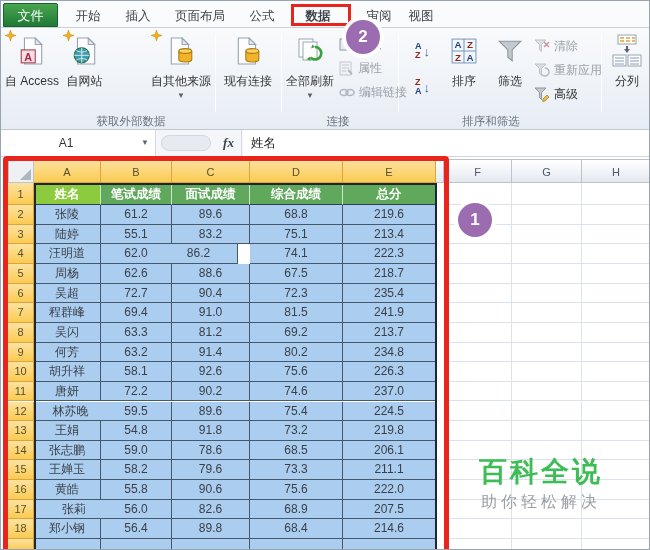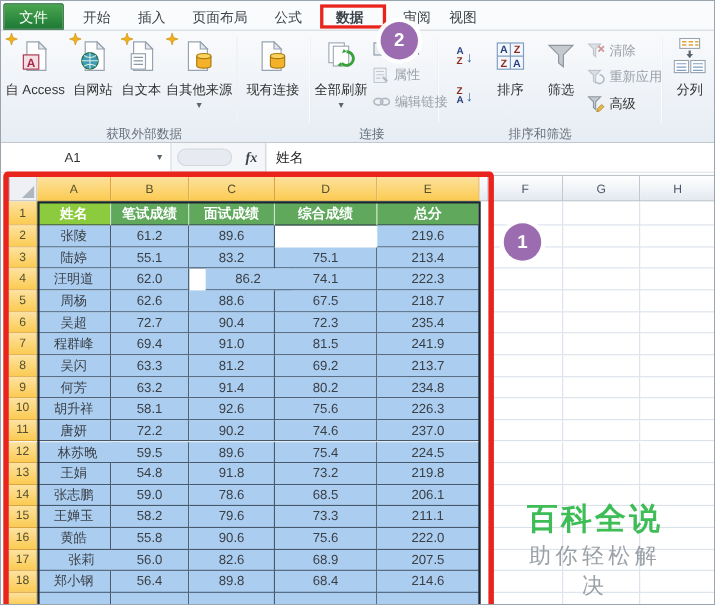--- a/index.html
+++ b/index.html
@@ -54,21 +54,21 @@
   .tbl-border { position:absolute; border:2px solid #1c2733; pointer-events:none; z-index:3; }
 
   
   .redrect { position:absolute; left:2px; top:155px; width:446px; height:410px; border:5px solid #e8241c; border-radius:4px; z-index:6; pointer-events:none; }
   .badge { position:absolute; width:34px; height:34px; border-radius:50%; background:#9c6cb0; color:#fff; font-weight:bold; font-size:17px;
            line-height:34px; text-align:center; box-shadow:0 0 0 4px rgba(255,255,255,.95), 0 1px 3px rgba(0,0,0,.25); z-index:8; }
   .badge1 { left:457px; top:202px; }
   .badge2 { left:345px; top:19px; }
   .wm { position:absolute; z-index:5; text-align:center; pointer-events:none; }
   .wm-title { font-size:28px; font-weight:bold; color:#3ebd57; letter-spacing:3px; line-height:30px; }
-  .wm-sub { font-size:20px; color:#9aa0a6; letter-spacing:4px; margin-top:5px; }
+  .wm-sub { font-size:16px; color:#9aa0a6; letter-spacing:4px; margin-top:5px; }
 </style>
 </head>
 <body>
 
 <div class="app">
 
   <div class="tabbar">
     <div class="tab-file">文件</div>
     <div class="tab" style="left:64px;width:46px;">开始</div>
     <div class="tab" style="left:114px;width:46px;">插入</div>
@@ -106,34 +106,20 @@
             <path d="M4 1h10l6 6v18H4z" fill="#fdfdfd" stroke="#97a3b0"></path>
             <path d="M14 1l6 6h-6z" fill="#e3e9ef" stroke="#97a3b0"></path>
             <circle cx="8" cy="17" r="7" fill="#3f9ab8" stroke="#1f6a46"></circle>
             <path d="M1 17h14M8 10v14M3 12.5c3 2 7 2 10 0M3 21.5c3-2 7-2 10 0" fill="none" stroke="#d8efdb" stroke-width=".9"></path>
           </svg>
         <span class="sparkle"><svg width="11" height="11" viewBox="0 0 10 10">
               <path d="M5 0L6.2 3.8L10 5L6.2 6.2L5 10L3.8 6.2L0 5L3.8 3.8z" fill="#f2b11c" stroke="#c78d0a" stroke-width=".5"></path>
             </svg></span>
       </div>
       <div class="rlb">自网站</div>
-    </div>
-    <div class="rbtn-big" style="left:107px;width:41px;">
-      <div class="ric">
-        <svg width="24" height="28" viewBox="0 0 22 26">
-            <path d="M4 1h10l6 6v18H4z" fill="#fdfdfd" stroke="#97a3b0"></path>
-            <path d="M14 1l6 6h-6z" fill="#e3e9ef" stroke="#97a3b0"></path>
-            <rect x="2" y="11" width="12" height="13" fill="#fff" stroke="#97a3b0"></rect>
-            <path d="M4 14h8M4 17h8M4 20h8" stroke="#8a96a2" stroke-width="1"></path>
-          </svg>
-        <span class="sparkle"><svg width="11" height="11" viewBox="0 0 10 10">
-              <path d="M5 0L6.2 3.8L10 5L6.2 6.2L5 10L3.8 6.2L0 5L3.8 3.8z" fill="#f2b11c" stroke="#c78d0a" stroke-width=".5"></path>
-            </svg></span>
-      </div>
-      <div class="rlb">自文本</div>
     </div>
     <div class="rbtn-big" style="left:148px;width:64px;">
       <div class="ric">
         <svg width="24" height="28" viewBox="0 0 22 26">
             <path d="M2 1h10l6 6v18H2z" fill="#fdfdfd" stroke="#97a3b0"></path>
             <path d="M12 1l6 6h-6z" fill="#e3e9ef" stroke="#97a3b0"></path>
             <path d="M9 13v8c0 1.4 2.6 2.2 6 2.2s6-.8 6-2.2v-8" fill="#f3b229" stroke="#a87b12"></path>
             <ellipse cx="15" cy="13" rx="6" ry="2.2" fill="#fbd25e" stroke="#a87b12"></ellipse>
           </svg>
         <span class="sparkle"><svg width="11" height="11" viewBox="0 0 10 10">
@@ -314,29 +300,30 @@
       <div class="cell rhdr sel" style="left: 7px; top: 362.4px; width: 26px; height: 19.65px; line-height: 19.65px;">18</div>
       <div class="cell rhdr sel" style="left: 7px; top: 382.05px; width: 26px; height: 12px; line-height: 12px;"></div>
       <div class="cell h-green bright" style="left: 33px; top: 26px; width: 67px; height: 22px; line-height: 22px;">姓名</div>
       <div class="cell h-green" style="left: 100px; top: 26px; width: 71px; height: 22px; line-height: 22px;">笔试成绩</div>
       <div class="cell h-green" style="left: 171px; top: 26px; width: 78px; height: 22px; line-height: 22px;">面试成绩</div>
       <div class="cell h-green" style="left: 342px; top: 26px; width: 93px; height: 22px; line-height: 22px;">总分</div>
       <div class="cell h-green" style="left: 249px; top: 26px; width: 93px; height: 22px; line-height: 22px;">综合成绩</div>
       <div class="cell d-cell" style="left: 33px; top: 48px; width: 67px; height: 19.65px; line-height: 19.65px;">张陵</div>
       <div class="cell d-cell" style="left: 100px; top: 48px; width: 71px; height: 19.65px; line-height: 19.65px;">61.2</div>
       <div class="cell d-cell" style="left: 171px; top: 48px; width: 78px; height: 19.65px; line-height: 19.65px;">89.6</div>
+      <div class="cell d-cell" style="left: 249px; top: 48px; width: 93px; height: 19.65px; line-height: 19.65px;">68.8</div>
       <div class="cell d-cell" style="left: 342px; top: 48px; width: 93px; height: 19.65px; line-height: 19.65px;">219.6</div>
       <div class="cell d-cell" style="left: 33px; top: 67.65px; width: 67px; height: 19.65px; line-height: 19.65px;">陆婷</div>
       <div class="cell d-cell" style="left: 100px; top: 67.65px; width: 71px; height: 19.65px; line-height: 19.65px;">55.1</div>
       <div class="cell d-cell" style="left: 171px; top: 67.65px; width: 78px; height: 19.65px; line-height: 19.65px;">83.2</div>
       <div class="cell d-cell" style="left: 249px; top: 67.65px; width: 93px; height: 19.65px; line-height: 19.65px;">75.1</div>
       <div class="cell d-cell" style="left: 342px; top: 67.65px; width: 93px; height: 19.65px; line-height: 19.65px;">213.4</div>
       <div class="cell d-cell" style="left: 33px; top: 87.3px; width: 67px; height: 19.65px; line-height: 19.65px;">汪明道</div>
       <div class="cell d-cell" style="left: 100px; top: 87.3px; width: 71px; height: 19.65px; line-height: 19.65px;">62.0</div>
-      <div class="cell d-cell" style="left: 186px; top: 87.3px; width: 78px; height: 19.65px; line-height: 19.65px;">86.2</div>
+      <div class="cell d-cell" style="left: 159px; top: 87.3px; width: 78px; height: 19.65px; line-height: 19.65px;">86.2</div>
       <div class="cell d-cell" style="left: 249px; top: 87.3px; width: 93px; height: 19.65px; line-height: 19.65px;">74.1</div>
       <div class="cell d-cell" style="left: 342px; top: 87.3px; width: 93px; height: 19.65px; line-height: 19.65px;">222.3</div>
       <div class="cell d-cell" style="left: 33px; top: 106.95px; width: 67px; height: 19.65px; line-height: 19.65px;">周杨</div>
       <div class="cell d-cell" style="left: 100px; top: 106.95px; width: 71px; height: 19.65px; line-height: 19.65px;">62.6</div>
       <div class="cell d-cell" style="left: 171px; top: 106.95px; width: 78px; height: 19.65px; line-height: 19.65px;">88.6</div>
       <div class="cell d-cell" style="left: 249px; top: 106.95px; width: 93px; height: 19.65px; line-height: 19.65px;">67.5</div>
       <div class="cell d-cell" style="left: 342px; top: 106.95px; width: 93px; height: 19.65px; line-height: 19.65px;">218.7</div>
       <div class="cell d-cell" style="left: 33px; top: 126.6px; width: 67px; height: 19.65px; line-height: 19.65px;">吴超</div>
       <div class="cell d-cell" style="left: 100px; top: 126.6px; width: 71px; height: 19.65px; line-height: 19.65px;">72.7</div>
       <div class="cell d-cell" style="left: 171px; top: 126.6px; width: 78px; height: 19.65px; line-height: 19.65px;">90.4</div>

